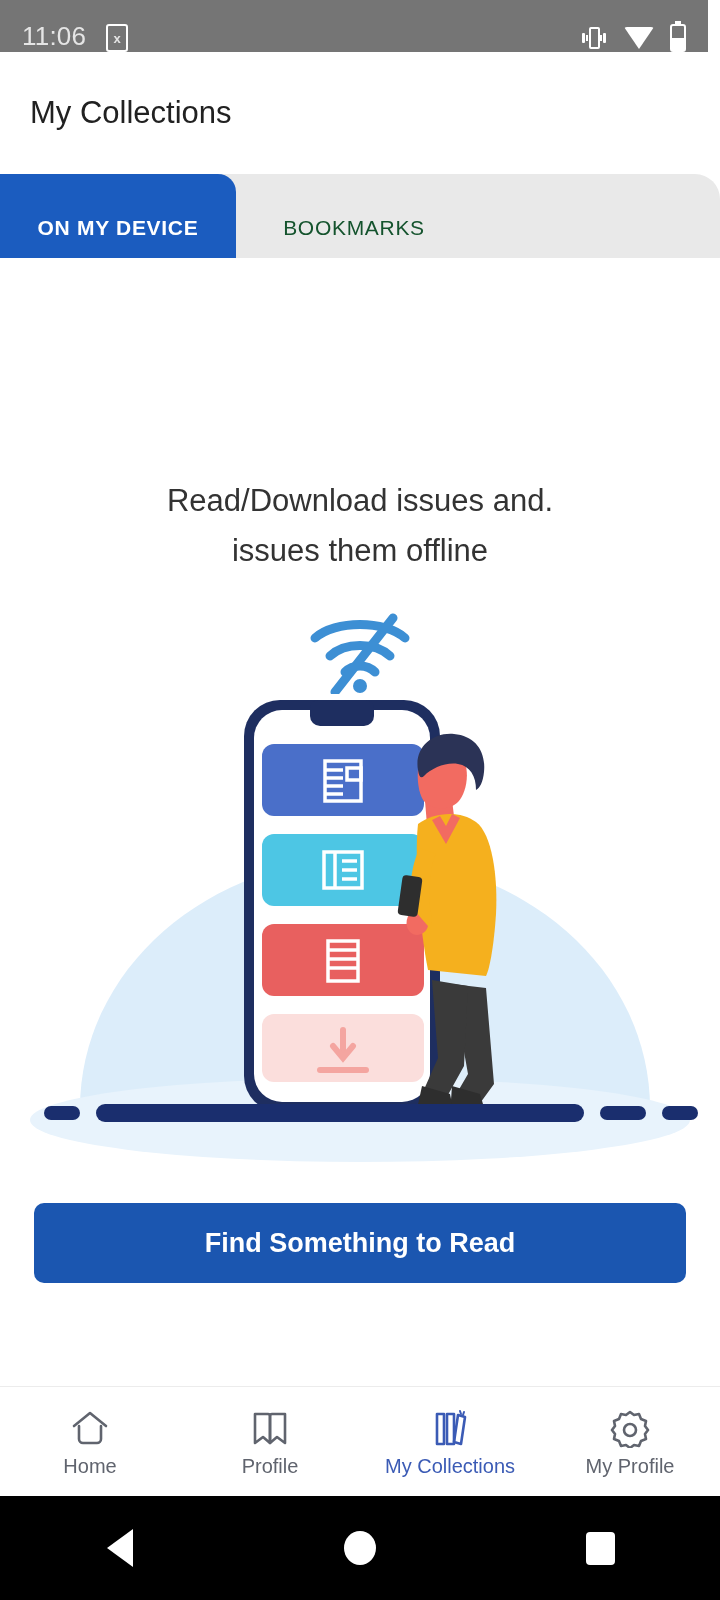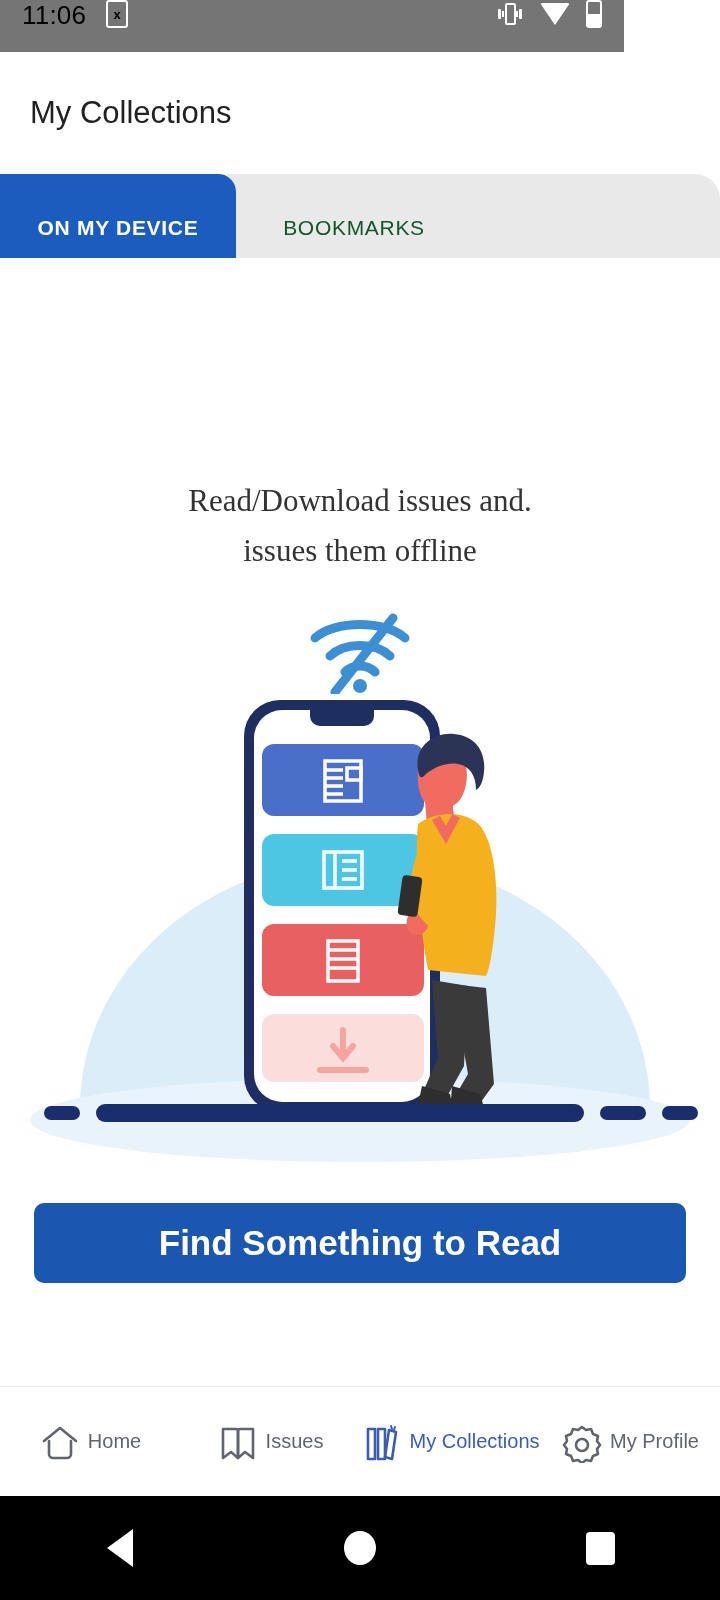--- a/index.html
+++ b/index.html
@@ -6,23 +6,23 @@
   html, body {
     width:720px; height:1600px;
     font-family:"Liberation Sans", sans-serif;
     background:#ffffff;
     overflow:hidden;
   }
   .screen { position:relative; width:720px; height:1600px; background:#fff; }
 
   
   .statusbar {
-    position:absolute; top:0; left:0; width:624px; height:52px;
-    background:#757575; display:flex; align-items:flex-start;
-    padding:0 22px; color:#000000;
+    position:absolute; top:0; left:0; width:708px; height:52px;
+    background:#757575; display:flex; align-items:flex-end;
+    padding:0 22px; color:#e5e5e5;
   }
   .status-time { font-size:26px; letter-spacing:.2px; }
   .sim-icon {
     width:22px; height:28px; margin-left:20px; border:2.5px solid #fff;
     border-radius:3px; position:relative; display:flex;
     align-items:center; justify-content:center; font-size:13px;
     line-height:1; font-weight:bold;
   }
   .status-right { margin-left:auto; display:flex; align-items:center; gap:16px; }
   .vibrate-icon { position:relative; width:28px; height:26px; }
@@ -78,48 +78,48 @@
   .tab-1 { width:236px; }
   .tab-2 { width:248px; }
 
   
   .content {
     position:absolute; top:258px; left:0; width:720px; height:1128px;
     background:#fff;
   }
   .headline {
     position:absolute; top:218px; left:0; width:720px;
-    text-align:center; font-size:31px; color:#333; line-height:1.6;font-family:Liberation Serif, serif;
+    text-align:center; font-size:31px; color:#333; line-height:1.6;
   }
 
   
   .wifi-off {
     position:absolute; top:350px; left:50%; transform:translateX(-50%);
     width:110px; height:86px;
   }
 
   
   .illus { position:absolute; top:430px; left:0; width:720px; height:500px; }
 
   
   .cta {
     position:absolute; top:945px; left:34px; width:652px; height:80px;
     background:#1b56b0; border:none; border-radius:10px;
-    color:#fff; font-size:35px; font-weight:bold;
+    color:#fff; font-size:27px; font-weight:bold;
     font-family:"Liberation Sans", sans-serif; cursor:pointer;
     display:flex; align-items:center; justify-content:center;
   }
 
   
   .bottomnav {
     position:absolute; top:1386px; left:0; width:720px; height:110px;
     background:#fff; border-top:1px solid #ececec; display:flex;
   }
   .navitem {
-    flex:1; display:flex; flex-direction:row;
+    flex:1; display:flex; flex-direction:column;
     align-items:center; justify-content:center; gap:7px;
     color:#60646e; cursor:pointer;
   }
   .navitem.active { color:#3b5bb5; }
   .navlabel { font-size:20px; }
   .navicon { height:42px; display:flex; align-items:flex-end; }
 
   
   .androidnav {
     position:absolute; top:1496px; left:0; width:720px; height:104px;
@@ -275,21 +275,21 @@
       <span class="navlabel">Home</span>
     </div>
 
     <div class="navitem">
       <span class="navicon">
         <svg width="42" height="40" viewBox="0 0 42 40" fill="none" stroke="#60646e" stroke-width="2.6" stroke-linejoin="round" stroke-linecap="round">
           <path d="M6 6 h13 a2 2 0 0 1 2 2 v27 l-7 -6 l-8 6 z"></path>
           <path d="M36 6 h-13 a2 2 0 0 0 -2 2 v27 l7 -6 l8 6 z"></path>
         </svg>
       </span>
-      <span class="navlabel">Issues</span>
+      <span class="navlabel">Profile</span>
     </div>
 
     <div class="navitem active">
       <span class="navicon">
         <svg width="42" height="40" viewBox="0 0 42 40" fill="none" stroke="#3b5bb5" stroke-width="2.6" stroke-linejoin="round">
           <rect x="8" y="6" width="7" height="30"></rect>
           <rect x="18" y="6" width="7" height="30"></rect>
           <path d="M29 7 l7 2 l-4 27 l-7 -2 z"></path>
           <path d="M31 3 l1 3 M35 4 l-1 3" stroke-linecap="round" stroke-width="2"></path>
         </svg>

